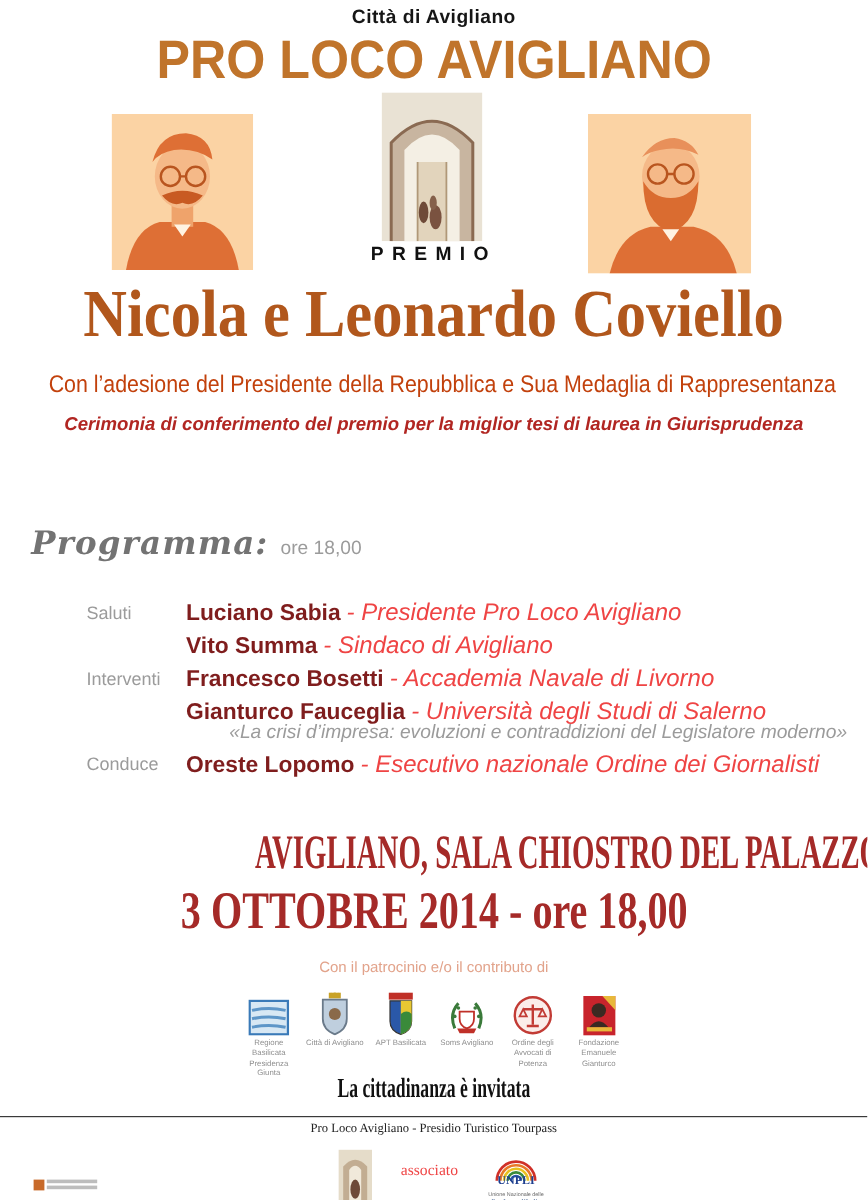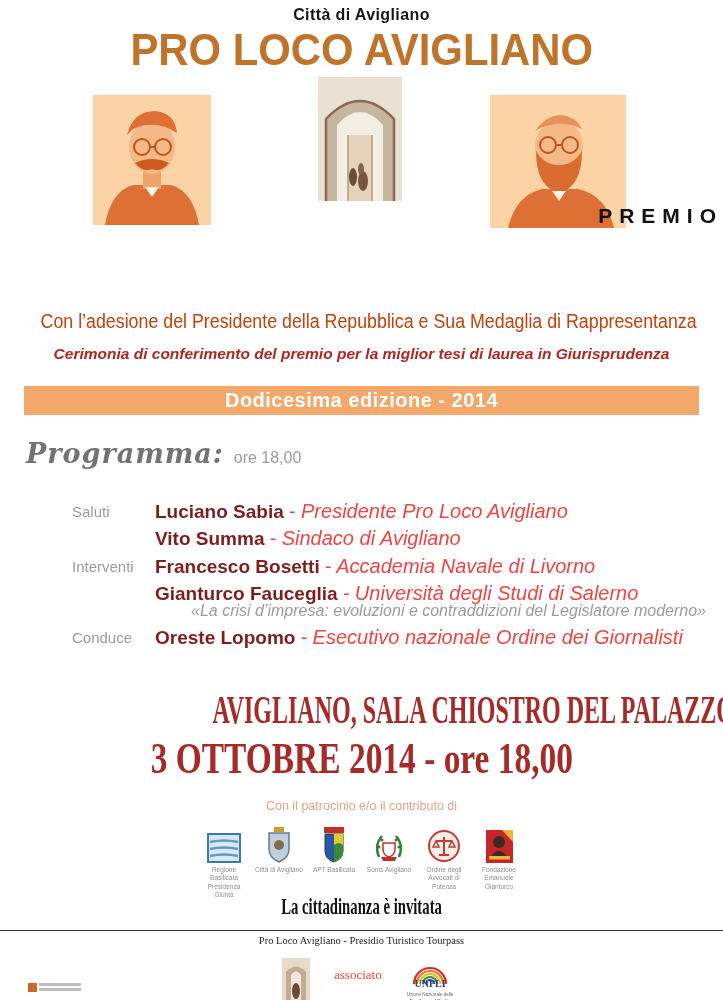--- a/index.html
+++ b/index.html
@@ -14,21 +14,21 @@
 
   
   .city-line{top:6px;font-weight:bold;font-size:16px;letter-spacing:.4px;color:#161616;}
   .org-title{top:24px;font-weight:bold;font-size:45px;color:#C0742B;}
   .org-title .sqz{transform:scaleX(.93);}
 
   
   .portrait-left{left:93px;top:95px;width:118px;height:130px;}
   .portrait-right{left:490px;top:95px;width:136px;height:133px;}
   .arch-photo{left:318px;top:77px;width:84px;height:124px;}
-  .premio{top:204px;font-weight:bold;font-size:21px;letter-spacing:7px;color:#111;text-align:right;}
+  .premio{top:204px;font-weight:bold;font-size:16px;letter-spacing:7px;color:#111;}
 
   
   .main-title{top:230px;font-family:"Liberation Serif",serif;font-weight:bold;font-size:56px;color:#B1571C;}
   .main-title .sqz{transform:scaleX(.9);}
   .subtitle{top:310px;font-size:20px;color:#c2410c;}
   .subtitle .sqz{transform:scaleX(.89);}
   .ceremony{top:345px;font-size:15.5px;font-style:italic;font-weight:bold;color:#B12622;}
   .edition-banner{left:24px;top:386px;width:675px;height:29px;background:#F2A76B;text-align:center;}
   .edition-banner span{line-height:29px;font-weight:bold;font-size:20px;color:#fff;letter-spacing:.5px;}
 
@@ -120,23 +120,23 @@
       <circle cx="58" cy="50" r="8" fill="none" stroke="#B9551F" stroke-width="2"></circle>
       <circle cx="80" cy="50" r="8" fill="none" stroke="#B9551F" stroke-width="2"></circle>
       <line x1="66" y1="50" x2="72" y2="50" stroke="#B9551F" stroke-width="2"></line>
       <path d="M46 56 Q46 92 69 98 Q92 92 92 56 Q84 70 69 70 Q54 70 46 56 Z" fill="#DA6C30"></path>
       <path d="M62 96 L69 106 L76 96 Z" fill="#FFF3E2"></path>
     </svg>
   </div>
 
   <div class="abs center premio">PREMIO</div>
 
+  <div class="abs center main-title"><span class="sqz nowrap">Nicola e Leonardo Coviello</span></div>
   <div class="abs center subtitle"><span class="sqz nowrap">Con l’adesione del Presidente della Repubblica e Sua Medaglia di Rappresentanza</span></div>
   <div class="abs center ceremony">Cerimonia di conferimento del premio per la miglior tesi di laurea in Giurisprudenza</div>
-  <div class="abs edition-banner"><span>Dodicesima edizione - 2014</span></div>
 
   <div class="abs prog-head">
     <span class="prog-script">Programma:</span><span class="prog-time">ore 18,00</span>
   </div>
 
   <div class="abs prow r0">
     <span class="plabel">Saluti</span>
     <span class="pbody"><span class="pname">Luciano Sabia</span><span class="pdesc">- Presidente Pro Loco Avigliano</span></span>
   </div>
   <div class="abs prow r1">

